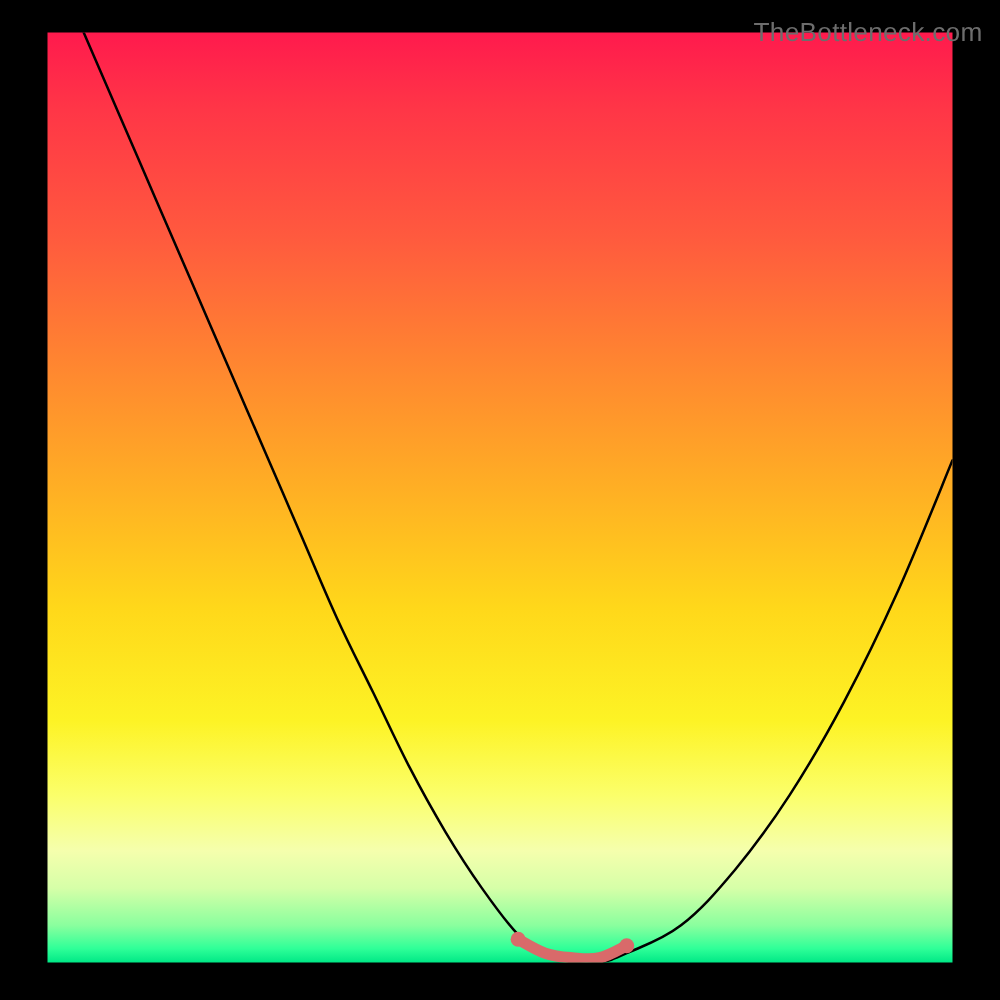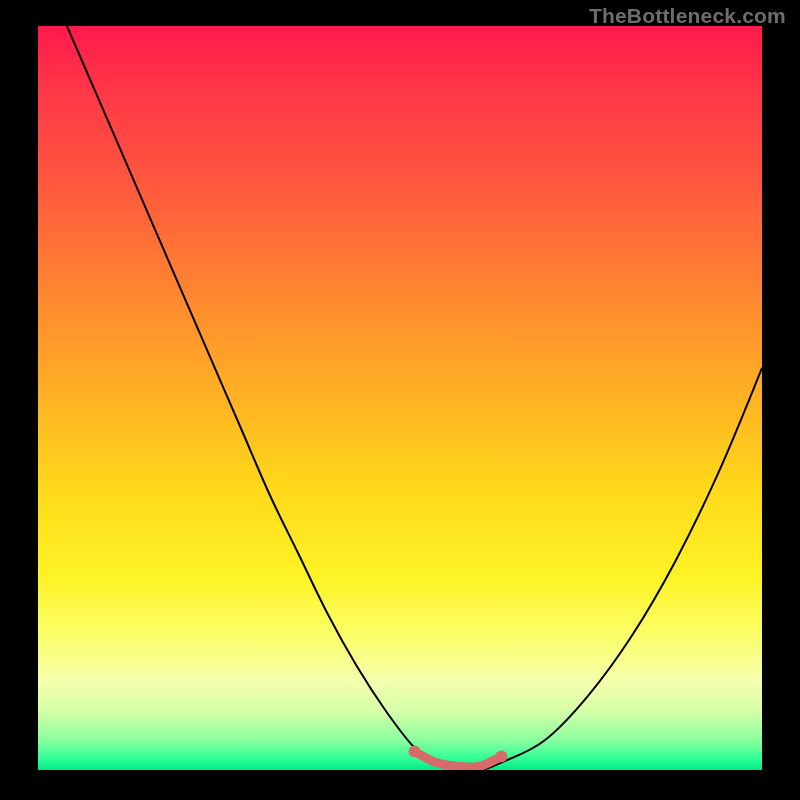--- a/index.html
+++ b/index.html
@@ -34,25 +34,25 @@
       #fbff6a 82%,
       #f5ffad 88%,
       #d6ffa8 92%,
       #8aff9e 96%,
       #2fff98 98.5%,
       #00e886 100%
     );
   }
   .watermark {
     position: absolute;
-    top: 4px;
+    top: 15px;
     right: 14px;
     color: #6d6d6d;
     font-size: 21px;
-    font-weight: 700;
+    font-weight: 400;
     letter-spacing: 0.2px;
     user-select: none;
   }
   svg.curve {
     position: absolute;
     left: 0;
     top: 0;
     width: 724px;
     height: 744px;
     pointer-events: none;

